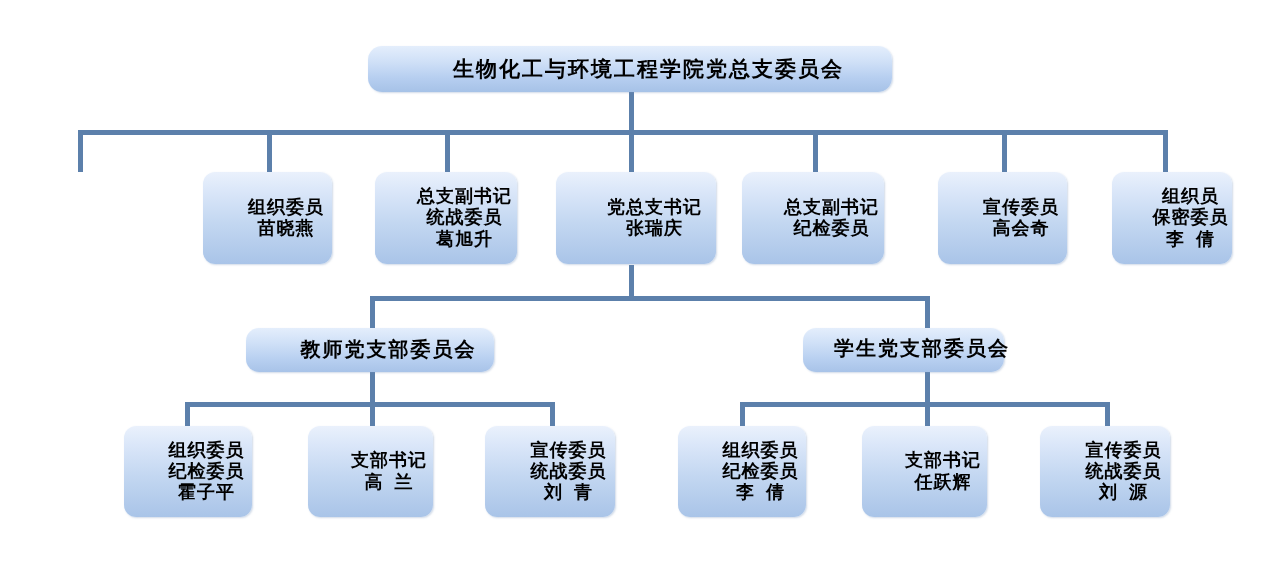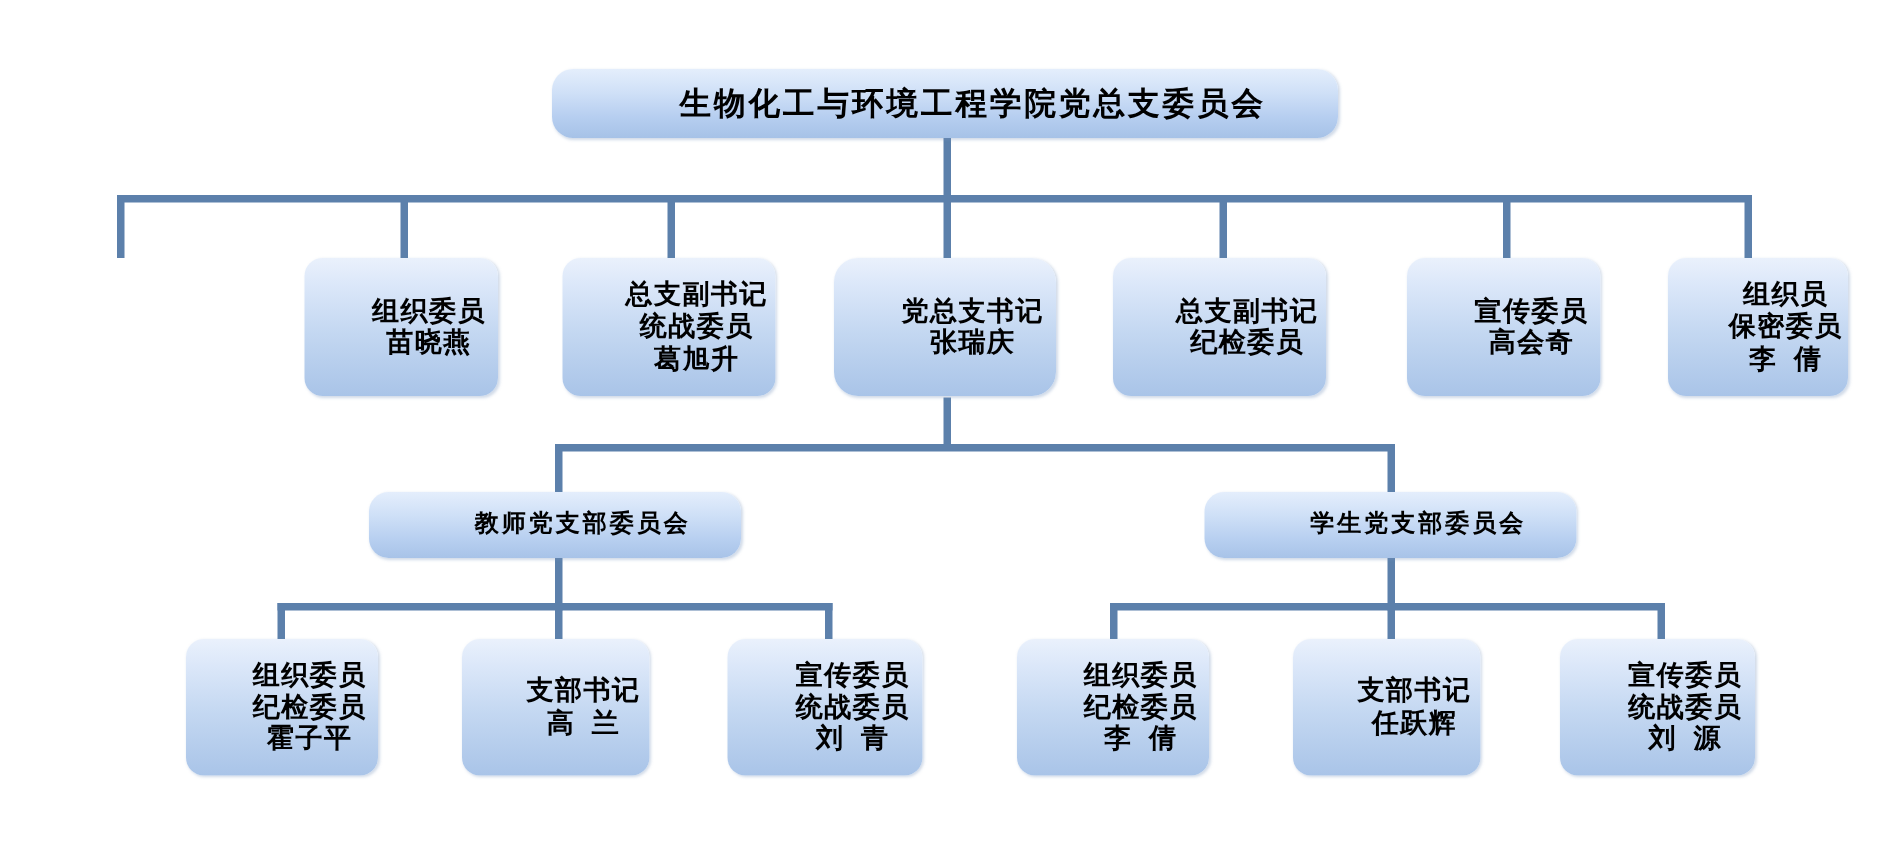--- a/index.html
+++ b/index.html
@@ -41,21 +41,21 @@
 
   .node.root {
     border-radius: 14px;
     background: linear-gradient(to bottom, #e4eefc 0%, #cfe0f7 35%, #b6cef0 70%, #a6c2e7 100%);
     font-size: 21px;
     letter-spacing: 2px;
   }
   .node.branch {
     border-radius: 13px;
     background: linear-gradient(to bottom, #e4eefc 0%, #cfe0f7 35%, #b7cff0 72%, #a8c3e8 100%);
-    font-size: 16px;
+    font-size: 20px;
     letter-spacing: 2px;
   }
   .node.leaf  { font-size: 18px; }
 
   
   .conn {
     position: absolute;
     background: #5c80ab;
     z-index: 1;
   }
@@ -104,21 +104,21 @@
     <span class="ln">组织委员</span>
     <span class="ln">苗晓燕</span>
   </div>
 
   <div class="node leaf" style="left:375px; top:172px; width:142px; height:92px;">
     <span class="ln">总支副书记</span>
     <span class="ln">统战委员</span>
     <span class="ln">葛旭升</span>
   </div>
 
-  <div class="node leaf" style="left:556px; top:172px; width:148px; height:92px;border-radius:16px;">
+  <div class="node leaf" style="left:556px; top:172px; width:160px; height:92px;">
     <span class="ln">党总支书记</span>
     <span class="ln">张瑞庆</span>
   </div>
 
   <div class="node leaf" style="left:742px; top:172px; width:142px; height:92px;">
     <span class="ln">总支副书记</span>
     <span class="ln">纪检委员</span>
   </div>
 
   <div class="node leaf" style="left:938px; top:172px; width:129px; height:92px;">
@@ -129,21 +129,21 @@
   <div class="node leaf" style="left:1112px; top:172px; width:120px; height:92px;">
     <span class="ln">组织员</span>
     <span class="ln">保密委员</span>
     <span class="ln">李  倩</span>
   </div>
 
   <div class="node branch" style="left:246px; top:328px; width:248px; height:44px;">
     <span class="ln">教师党支部委员会</span>
   </div>
 
-  <div class="node branch" style="left:803px; top:328px; width:248px; height:44px;">
+  <div class="node branch" style="left:803px; top:328px; width:201px; height:44px;font-family:Liberation Mono, monospace;">
     <span class="ln">学生党支部委员会</span>
   </div>
 
   <div class="node leaf" style="left:124px; top:426px; width:128px; height:91px;">
     <span class="ln">组织委员</span>
     <span class="ln">纪检委员</span>
     <span class="ln">霍子平</span>
   </div>
 
   <div class="node leaf" style="left:308px; top:426px; width:125px; height:91px;">

